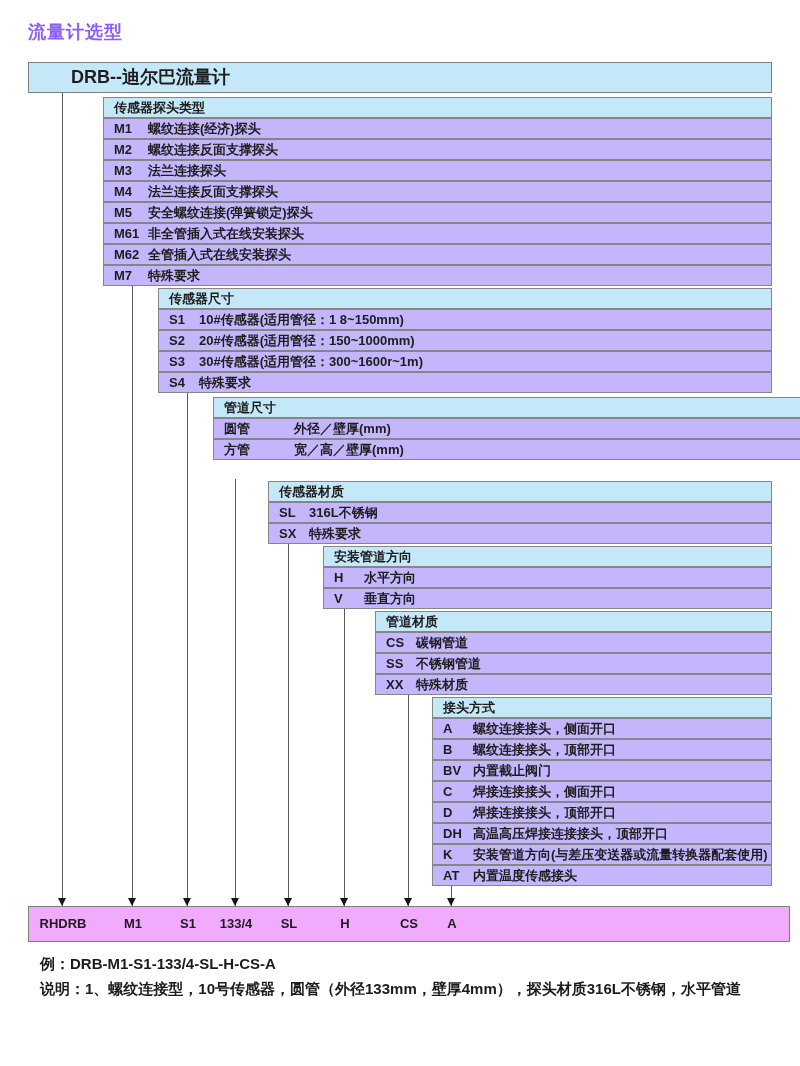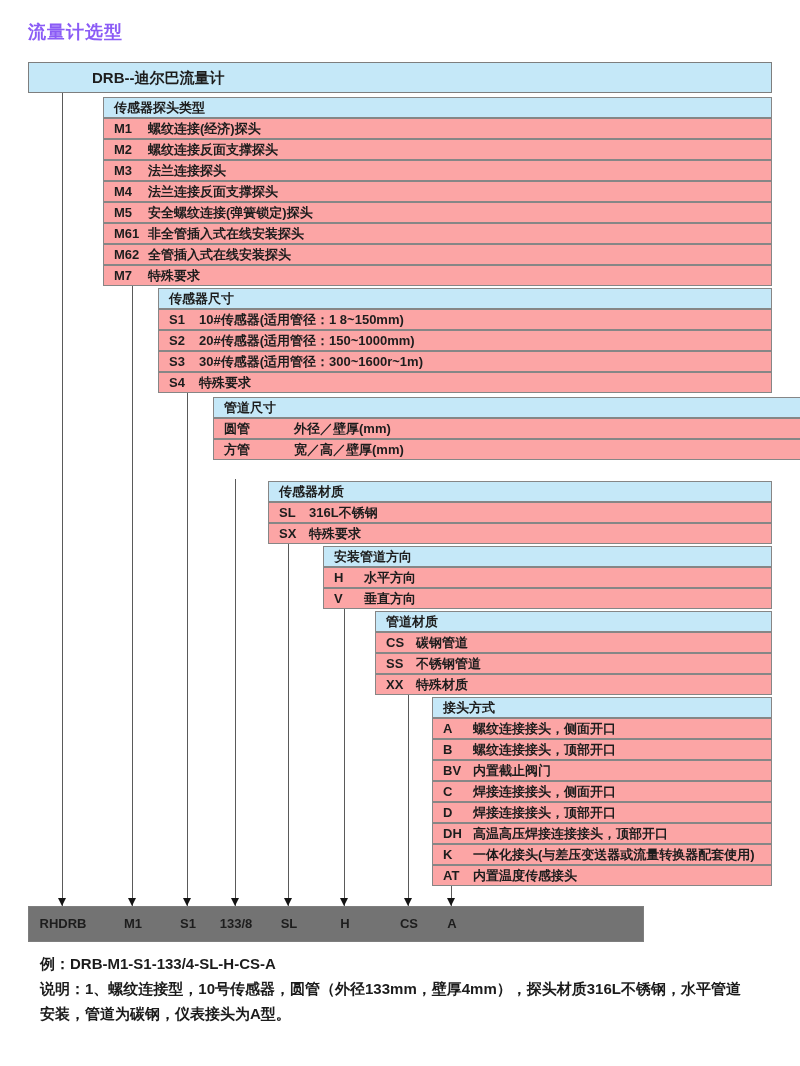--- a/index.html
+++ b/index.html
@@ -12,44 +12,44 @@
     position:absolute;left:28px;top:20px;margin:0;
     font-size:18px;font-weight:700;color:#8b5cf6;letter-spacing:1px;
   }
   
   .box{
     position:absolute;box-sizing:border-box;
     border:1px solid #7e7e7e;background:#c5e8f8;
   }
   .root-box{
     left:28px;top:62px;width:744px;height:31px;
-    line-height:29px;padding-left:63px;font-size:15px;font-weight:600;
+    line-height:29px;padding-left:42px;font-size:18px;font-weight:600;
   }
   .section{position:absolute;}
   .row{
     box-sizing:border-box;height:21px;line-height:19px;
-    border:1px solid #868686;background:#fca5a5;
+    border:1px solid #868686;background:#c4b5fd;
     padding-left:10px;font-size:13px;font-weight:600;
     white-space:nowrap;overflow:hidden;
   }
   .row.header{background:#c5e8f8;}
   .code{display:inline-block;width:34px;}
   .wide-code .code{width:70px;}
   .narrow-code .code{width:30px;}
   .drop-line{
     position:absolute;width:1px;background:#5a5a5a;
   }
   .drop-line::after{
     content:"";position:absolute;left:-4px;bottom:0;
     border-left:4px solid transparent;border-right:4px solid transparent;
     border-top:8px solid #141414;
   }
   .code-row{
-    position:absolute;left:28px;top:906px;width:616px;height:36px;
-    box-sizing:border-box;border:1px solid #7e7e7e;background:#737373;
+    position:absolute;left:28px;top:906px;width:762px;height:36px;
+    box-sizing:border-box;border:1px solid #7e7e7e;background:#f0abfc;
   }
   .code-val{
     position:absolute;top:0;line-height:34px;font-size:13px;font-weight:600;
     transform:translateX(-50%);
   }
   .example{
     position:absolute;left:40px;top:951px;width:740px;
     font-size:15px;font-weight:600;line-height:25px;color:#1b1b1b;
   }
 </style>
@@ -106,45 +106,44 @@
         <div class="row"><span class="code">XX</span><span class="desc">特殊材质</span></div>
       </div>
     <div class="section narrow-code" style="left:432px;top:697px;width:340px">
         <div class="row header">接头方式</div>
         <div class="row"><span class="code">A</span><span class="desc">螺纹连接接头，侧面开口</span></div>
         <div class="row"><span class="code">B</span><span class="desc">螺纹连接接头，顶部开口</span></div>
         <div class="row"><span class="code">BV</span><span class="desc">内置截止阀门</span></div>
         <div class="row"><span class="code">C</span><span class="desc">焊接连接接头，侧面开口</span></div>
         <div class="row"><span class="code">D</span><span class="desc">焊接连接接头，顶部开口</span></div>
         <div class="row"><span class="code">DH</span><span class="desc">高温高压焊接连接接头，顶部开口</span></div>
-        <div class="row"><span class="code">K</span><span class="desc">一体化接头(与差压变送器或流量转换器配套使用)</span></div>
+        <div class="row"><span class="code">K</span><span class="desc">安装管道方向(与差压变送器或流量转换器配套使用)</span></div>
         <div class="row"><span class="code">AT</span><span class="desc">内置温度传感接头</span></div>
       </div>
 
     <div class="drop-line" style="left:62px;top:93px;height:813px"></div>
     <div class="drop-line" style="left:132px;top:286px;height:620px"></div>
     <div class="drop-line" style="left:187px;top:393px;height:513px"></div>
     <div class="drop-line" style="left:235px;top:479px;height:427px"></div>
     <div class="drop-line" style="left:288px;top:544px;height:362px"></div>
     <div class="drop-line" style="left:344px;top:609px;height:297px"></div>
     <div class="drop-line" style="left:408px;top:695px;height:211px"></div>
     <div class="drop-line" style="left:451px;top:886px;height:20px"></div>
 
     <div class="code-row">
       <span class="code-val" style="left:34px">RHDRB</span>
       <span class="code-val" style="left:104px">M1</span>
       <span class="code-val" style="left:159px">S1</span>
-      <span class="code-val" style="left:207px">133/8</span>
+      <span class="code-val" style="left:207px">133/4</span>
       <span class="code-val" style="left:260px">SL</span>
       <span class="code-val" style="left:316px">H</span>
       <span class="code-val" style="left:380px">CS</span>
       <span class="code-val" style="left:423px">A</span>
     </div>
 
   </div>
 
   <div class="example">
     <div>例：DRB-M1-S1-133/4-SL-H-CS-A</div>
     <div>说明：1、螺纹连接型，10号传感器，圆管（外径133mm，壁厚4mm），探头材质316L不锈钢，水平管道</div>
-    <div>安装，管道为碳钢，仪表接头为A型。</div>
   </div>
 
 </div>
 
 </body></html>

